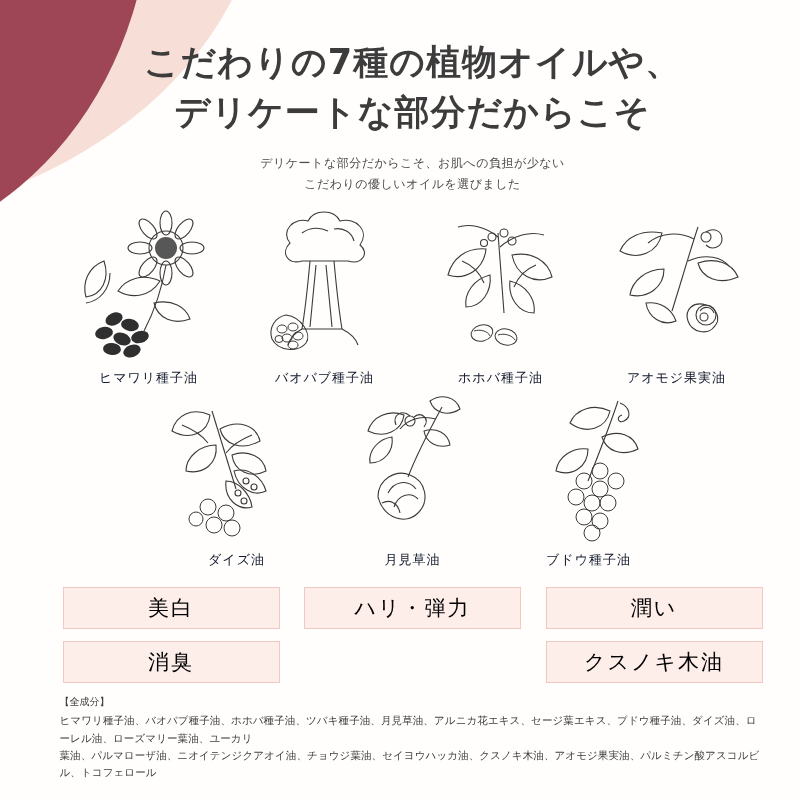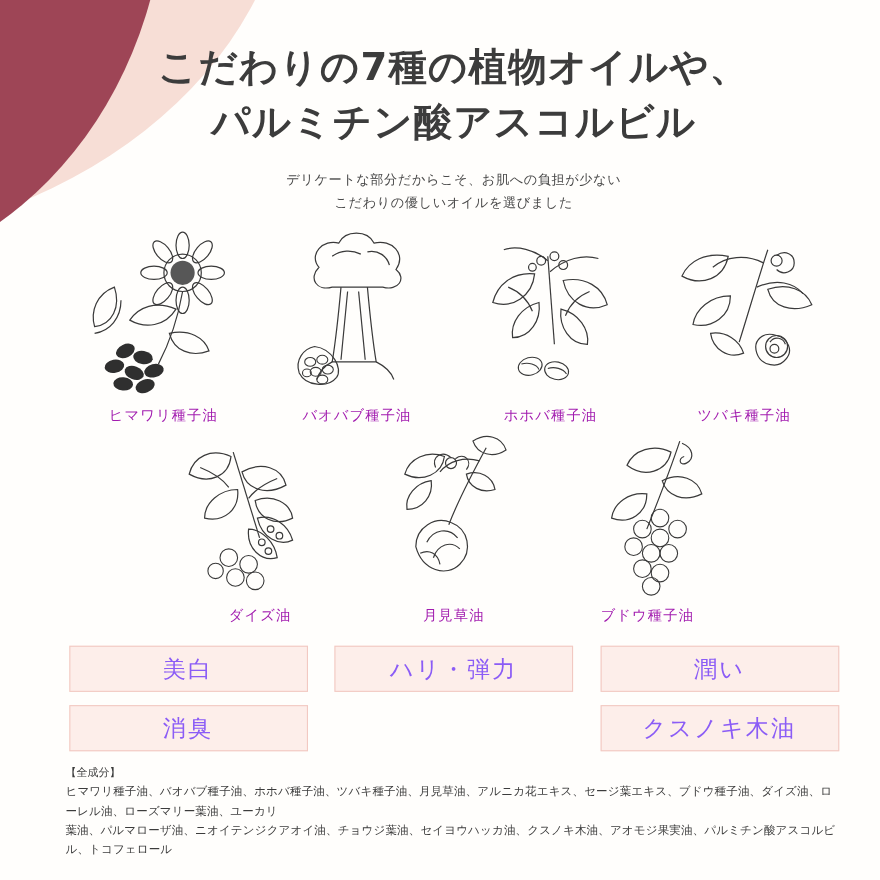--- a/index.html
+++ b/index.html
@@ -78,21 +78,21 @@
   .oil .art{
     height:160px;
     display:flex;
     align-items:flex-end;
     justify-content:center;
   }
   .oil .art svg{display:block;}
   .oil .cap{
     font-size:13px;
     margin-top:6px;
-    color:#a21caf;
+    color:#0f172a;
     letter-spacing:1px;
     font-family:"DejaVu Sans", sans-serif;
   }
 
   .benefits{
     margin:18px auto 0 auto;
     width:700px;
   }
   .brow{
     display:flex;
@@ -102,21 +102,21 @@
   .benefit{
     width:215px;
     height:40px;
     border:1.5px solid #f2c9c2;
     background:#fdeeea;
     display:flex;
     align-items:center;
     justify-content:center;
     font-size:21px;
     letter-spacing:2px;
-    color:#8b5cf6;
+    color:#000000;
     font-family:"DejaVu Sans", sans-serif;
   }
 
   .ingredients{
     width:706px;
     margin:10px auto 0 auto;
   }
   .ing-title{
     font-size:10px;
     color:#3c3c3c;
@@ -135,21 +135,21 @@
 <body>
 
 <div class="page">
   <div class="blob-pink"></div>
   <div class="blob-wine"></div>
 
   <div class="content">
 
     <h1 class="headline">
       <span class="l1">こだわりの7種の植物オイルや、</span>
-      <span class="l2">パルミチン酸アスコルビル</span>
+      <span class="l2">デリケートな部分だからこそ</span>
     </h1>
 
     <p class="subhead">
       <span>デリケートな部分だからこそ、お肌への負担が少ない</span>
       <span>こだわりの優しいオイルを選びました</span>
     </p>
 
     <div class="oils-row row1">
 
       <div class="oil">
@@ -270,21 +270,21 @@
 
               <g transform="translate(104,112)">
                 <circle cx="0" cy="0" r="10"></circle>
                 <path d="M0 -10 C-12 -14 -22 -6 -18 6 C-14 18 2 20 8 12 C16 4 10 -8 0 -10Z"></path>
                 <path d="M-6 -4 C-2 -10 6 -8 8 -2"></path>
                 <circle cx="-2" cy="2" r="4"></circle>
               </g>
             </g>
           </svg>
         </div>
-        <div class="cap">ツバキ種子油</div>
+        <div class="cap">アオモジ果実油</div>
       </div>
     </div>
 
     <div class="oils-row row2">
 
       <div class="oil">
         <div class="art">
           <svg width="150" height="160" viewBox="0 0 150 160">
             <g fill="none" stroke="#3a3a3a" stroke-width="1.1">
               <path d="M50 26 C58 52 66 78 74 104"></path>

